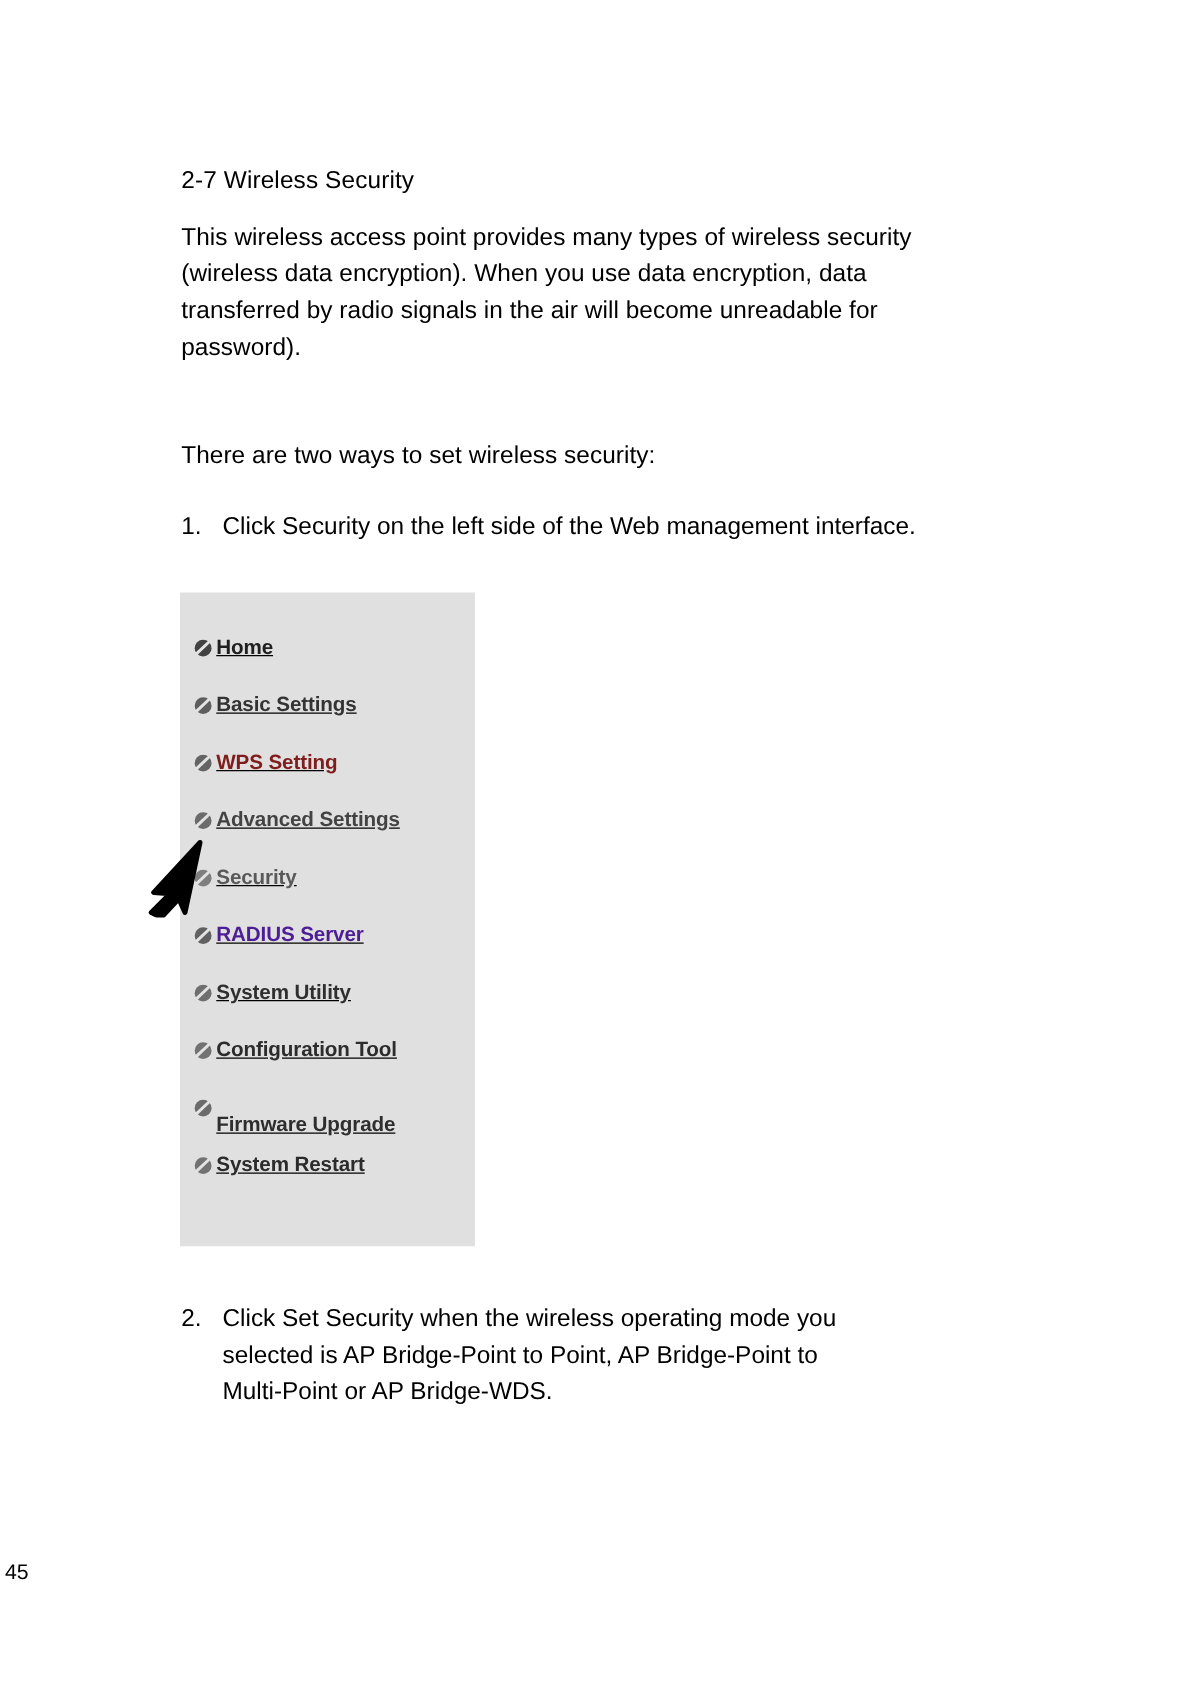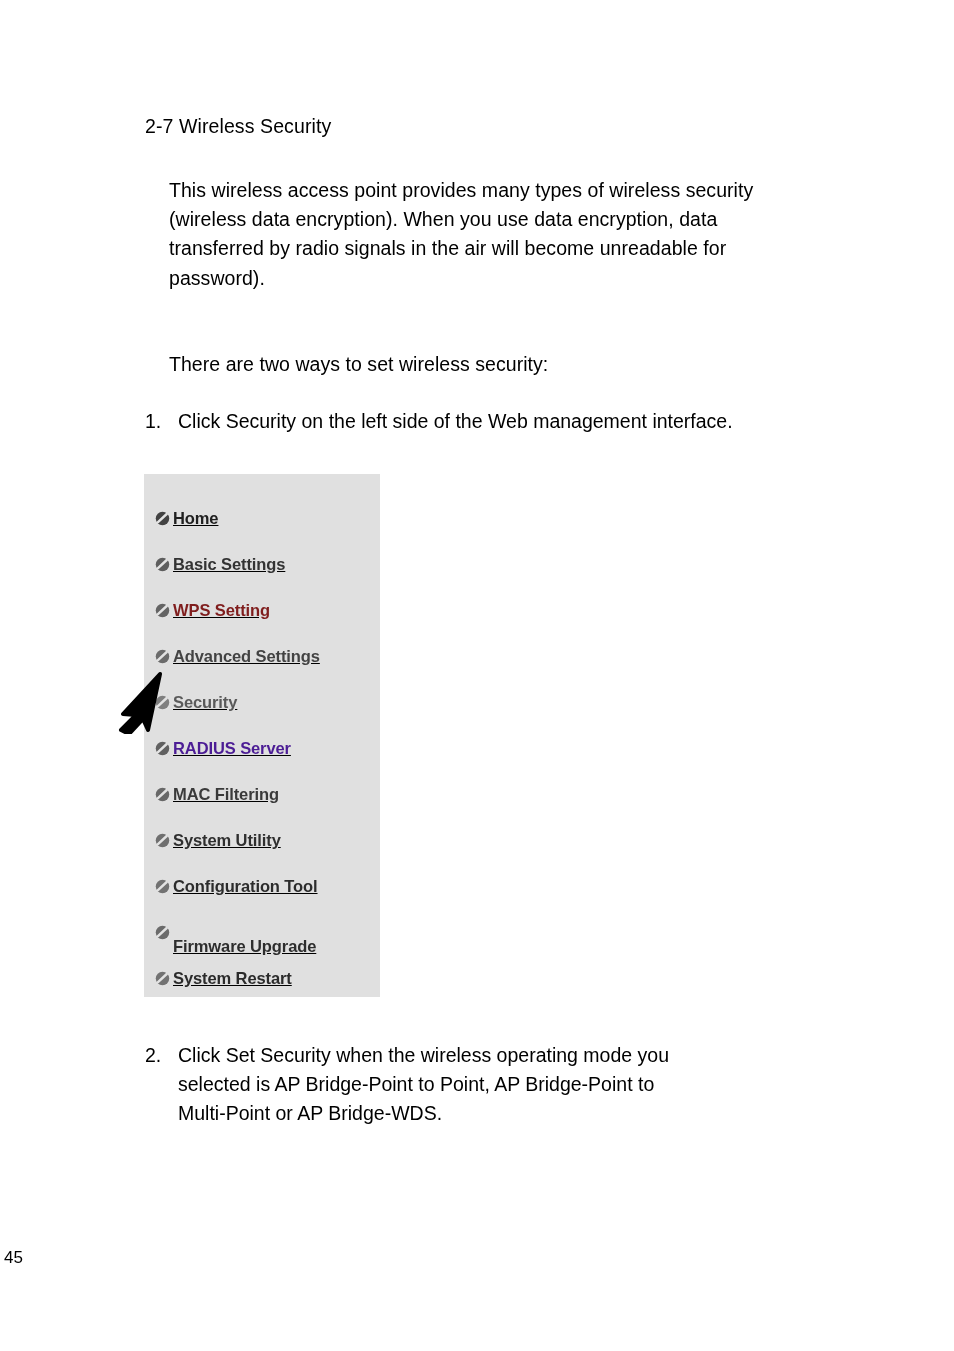--- a/index.html
+++ b/index.html
@@ -21,35 +21,35 @@
     position: absolute;
     left: 0; top: 0;
     width: 954px;
     height: 1351px;
   }
 
   
   .section-title {
     position: absolute;
     left: 145px;
-    top: 112px;
+    top: 130px;
     font-size: 19.5px;
     line-height: 28px;
     letter-spacing: 0.1px;
     white-space: nowrap;
   }
 
   .para {
     position: absolute;
     left: 145px;
     font-size: 19.5px;
     line-height: 29.2px;
     letter-spacing: 0.05px;
   }
-  .para .ln { display: block; white-space: nowrap; margin-left: 24px; }
+  .para .ln { display: block; white-space: nowrap; }
 
   #intro-paragraph { top: 176px; width: 700px; }
   #ways-paragraph  { top: 350px; width: 700px; }
 
   
   .list-item {
     position: absolute;
     left: 145px;
     font-size: 19.5px;
     line-height: 29.2px;
@@ -213,27 +213,20 @@
             </svg></span>
           <span class="mi-label">Security</span>
         </div>
         <div class="menu-item tone-5">
           <span class="mi-icon"><svg viewBox="0 0 16 16" xmlns="http://www.w3.org/2000/svg">
               <circle cx="8" cy="8" r="7.2" fill="#3a3a3a"></circle>
               <path d="M2.9 12.2 L12.5 3.2" stroke="#e4e4e4" stroke-width="2.6" stroke-linecap="round"></path>
             </svg></span>
           <span class="mi-label">RADIUS Server</span>
         </div>
-        <div class="menu-item tone-6">
-          <span class="mi-icon"><svg viewBox="0 0 16 16" xmlns="http://www.w3.org/2000/svg">
-              <circle cx="8" cy="8" r="7.2" fill="#3a3a3a"></circle>
-              <path d="M2.9 12.2 L12.5 3.2" stroke="#e4e4e4" stroke-width="2.6" stroke-linecap="round"></path>
-            </svg></span>
-          <span class="mi-label">MAC Filtering</span>
-        </div>
         <div class="menu-item tone-7">
           <span class="mi-icon"><svg viewBox="0 0 16 16" xmlns="http://www.w3.org/2000/svg">
               <circle cx="8" cy="8" r="7.2" fill="#3a3a3a"></circle>
               <path d="M2.9 12.2 L12.5 3.2" stroke="#e4e4e4" stroke-width="2.6" stroke-linecap="round"></path>
             </svg></span>
           <span class="mi-label">System Utility</span>
         </div>
         <div class="menu-item tone-8">
           <span class="mi-icon"><svg viewBox="0 0 16 16" xmlns="http://www.w3.org/2000/svg">
               <circle cx="8" cy="8" r="7.2" fill="#3a3a3a"></circle>

